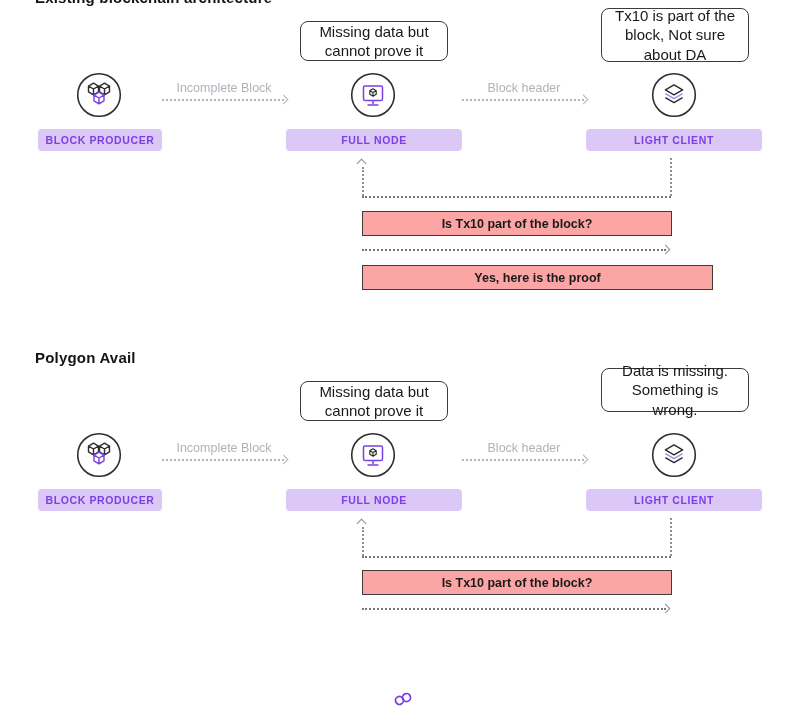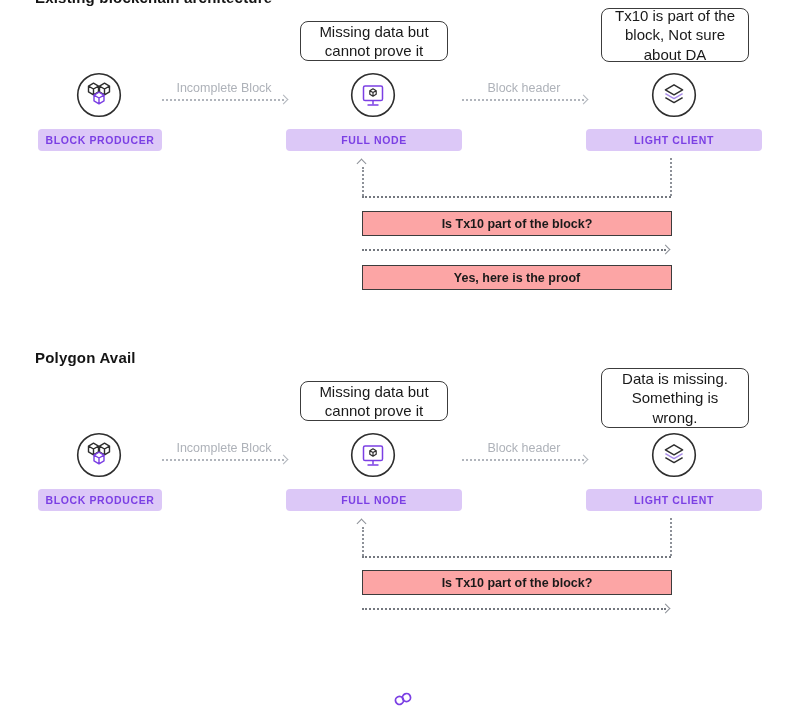--- a/index.html
+++ b/index.html
@@ -106,26 +106,26 @@
   <div class="abs pill" style="left:586px;top:129px;width:176px;">LIGHT CLIENT</div>
 
   <div class="abs chev up" style="left:358px;top:160px;"></div>
   <div class="abs dot-v" style="left:362px;top:167px;height:29px;"></div>
   <div class="abs dot-h dark" style="left:362px;top:196px;width:309px;"></div>
   <div class="abs dot-v" style="left:670px;top:158px;height:38px;"></div>
 
   <div class="abs msg-box" style="left:362px;top:211px;width:310px;height:25px;">Is Tx10 part of the block?</div>
   <div class="abs dot-h dark" style="left:362px;top:249px;width:304px;"></div>
   <div class="abs chev right" style="left:662px;top:246px;"></div>
-  <div class="abs msg-box" style="left:362px;top:265px;width:310px;height:25px;">Yes, here is the proof</div>
+  <div class="abs msg-box" style="left:362px;top:265px;width:351px;height:25px;">Yes, here is the proof</div>
 
   <div class="abs section-title" style="left:35px;top:349px;">Polygon Avail</div>
 
   <div class="abs callout" style="left:300px;top:381px;width:148px;height:40px;">Missing data but cannot prove it</div>
-  <div class="abs callout" style="left:601px;top:368px;width:148px;height:60px;">Data is missing. Something is wrong.</div>
+  <div class="abs callout" style="left:601px;top:368px;width:148px;height:44px;">Data is missing. Something is wrong.</div>
 
   <div class="abs icon-wrap" style="left:76px;top:432px;"><svg width="46" height="46" viewBox="0 0 46 46">
         <use href="#icon-block-producer"></use>
       </svg></div>
   <div class="abs icon-wrap" style="left:350px;top:432px;"><svg width="46" height="46" viewBox="0 0 46 46">
         <use href="#icon-full-node"></use>
       </svg></div>
   <div class="abs icon-wrap" style="left:651px;top:432px;"><svg width="46" height="46" viewBox="0 0 46 46">
         <use href="#icon-light-client"></use>
       </svg></div>

